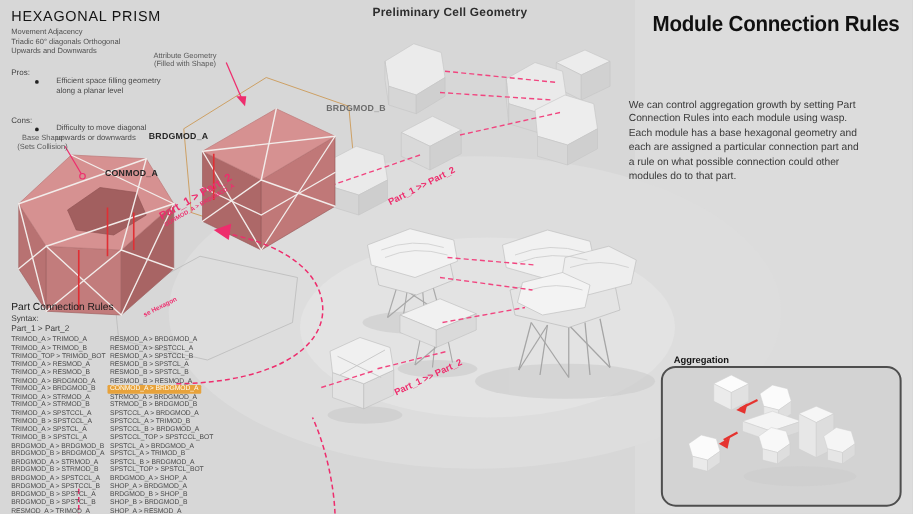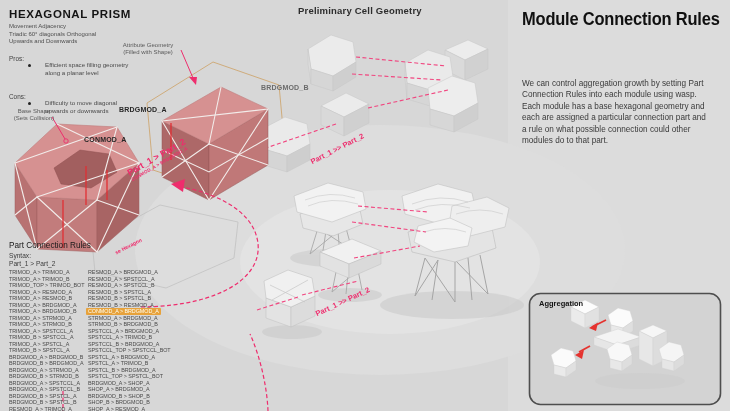--- a/index.html
+++ b/index.html
@@ -2,21 +2,21 @@
 <html><head>
 <meta charset="utf-8">
 <style>
   *{margin:0;padding:0;box-sizing:border-box}
   html,body{width:730px;height:411px}
   body{font-family:"Liberation Sans",sans-serif;background:#d7d7d7}
   .slide{position:relative;width:730px;height:411px;background:#d7d7d7;overflow:hidden}
   .abs{position:absolute}
   svg.art{position:absolute;left:0;top:0;width:730px;height:411px}
 
-  .hex-title{font-size:11.5px;font-weight:bold;letter-spacing:.6px;color:#141414}
+  .hex-title{font-size:11.5px;font-weight:normal;letter-spacing:.6px;color:#141414}
   .sub{font-size:6px;line-height:7.6px;color:#4f4f4f}
   .pc-label{font-size:6.4px;color:#3f3f3f}
   .bullet-text{font-size:6.2px;line-height:7.8px;color:#4a4a4a}
   .dot{width:3px;height:3px;border-radius:50%;background:#222}
 
   .small-callout{font-size:6px;line-height:7.4px;color:#5a5a5a;text-align:center}
   .mod-label{font-size:7px;font-weight:bold;color:#262626;letter-spacing:.2px}
   .mod-label.gray{color:#6b6b6b;font-weight:bold}
 
   .prelim-title{font-size:9.5px;font-weight:bold;color:#2d2d2d;letter-spacing:.2px}
@@ -332,16 +332,16 @@
       <div class="rule-row">SPSTCL_B &gt; BRDGMOD_A</div>
       <div class="rule-row">SPSTCL_TOP &gt; SPSTCL_BOT</div>
       <div class="rule-row">BRDGMOD_A &gt; SHOP_A</div>
       <div class="rule-row">SHOP_A &gt; BRDGMOD_A</div>
       <div class="rule-row">BRDGMOD_B &gt; SHOP_B</div>
       <div class="rule-row">SHOP_B &gt; BRDGMOD_B</div>
       <div class="rule-row">SHOP_A &gt; RESMOD_A</div>
     </div>
 
   <div class="abs right-title" style="left:522px;top:9px">Module Connection Rules</div>
-  <div class="abs right-body" style="left:522px;top:78px;width:188px">We can control aggregation growth by setting Part Connection Rules into each module using wasp.  Each module has a base hexagonal geometry and each are assigned a particular connection part and a rule on what possible connection could other modules do to that part.</div>
-  <div class="abs agg-label" style="left:539px;top:299px">Aggregation</div>
+  <div class="abs right-body" style="left:503px;top:78px;width:188px">We can control aggregation growth by setting Part Connection Rules into each module using wasp.  Each module has a base hexagonal geometry and each are assigned a particular connection part and a rule on what possible connection could other modules do to that part.</div>
+  <div class="abs agg-label" style="left:539px;top:283px">Aggregation</div>
 
 </div>
 
 </body></html>

